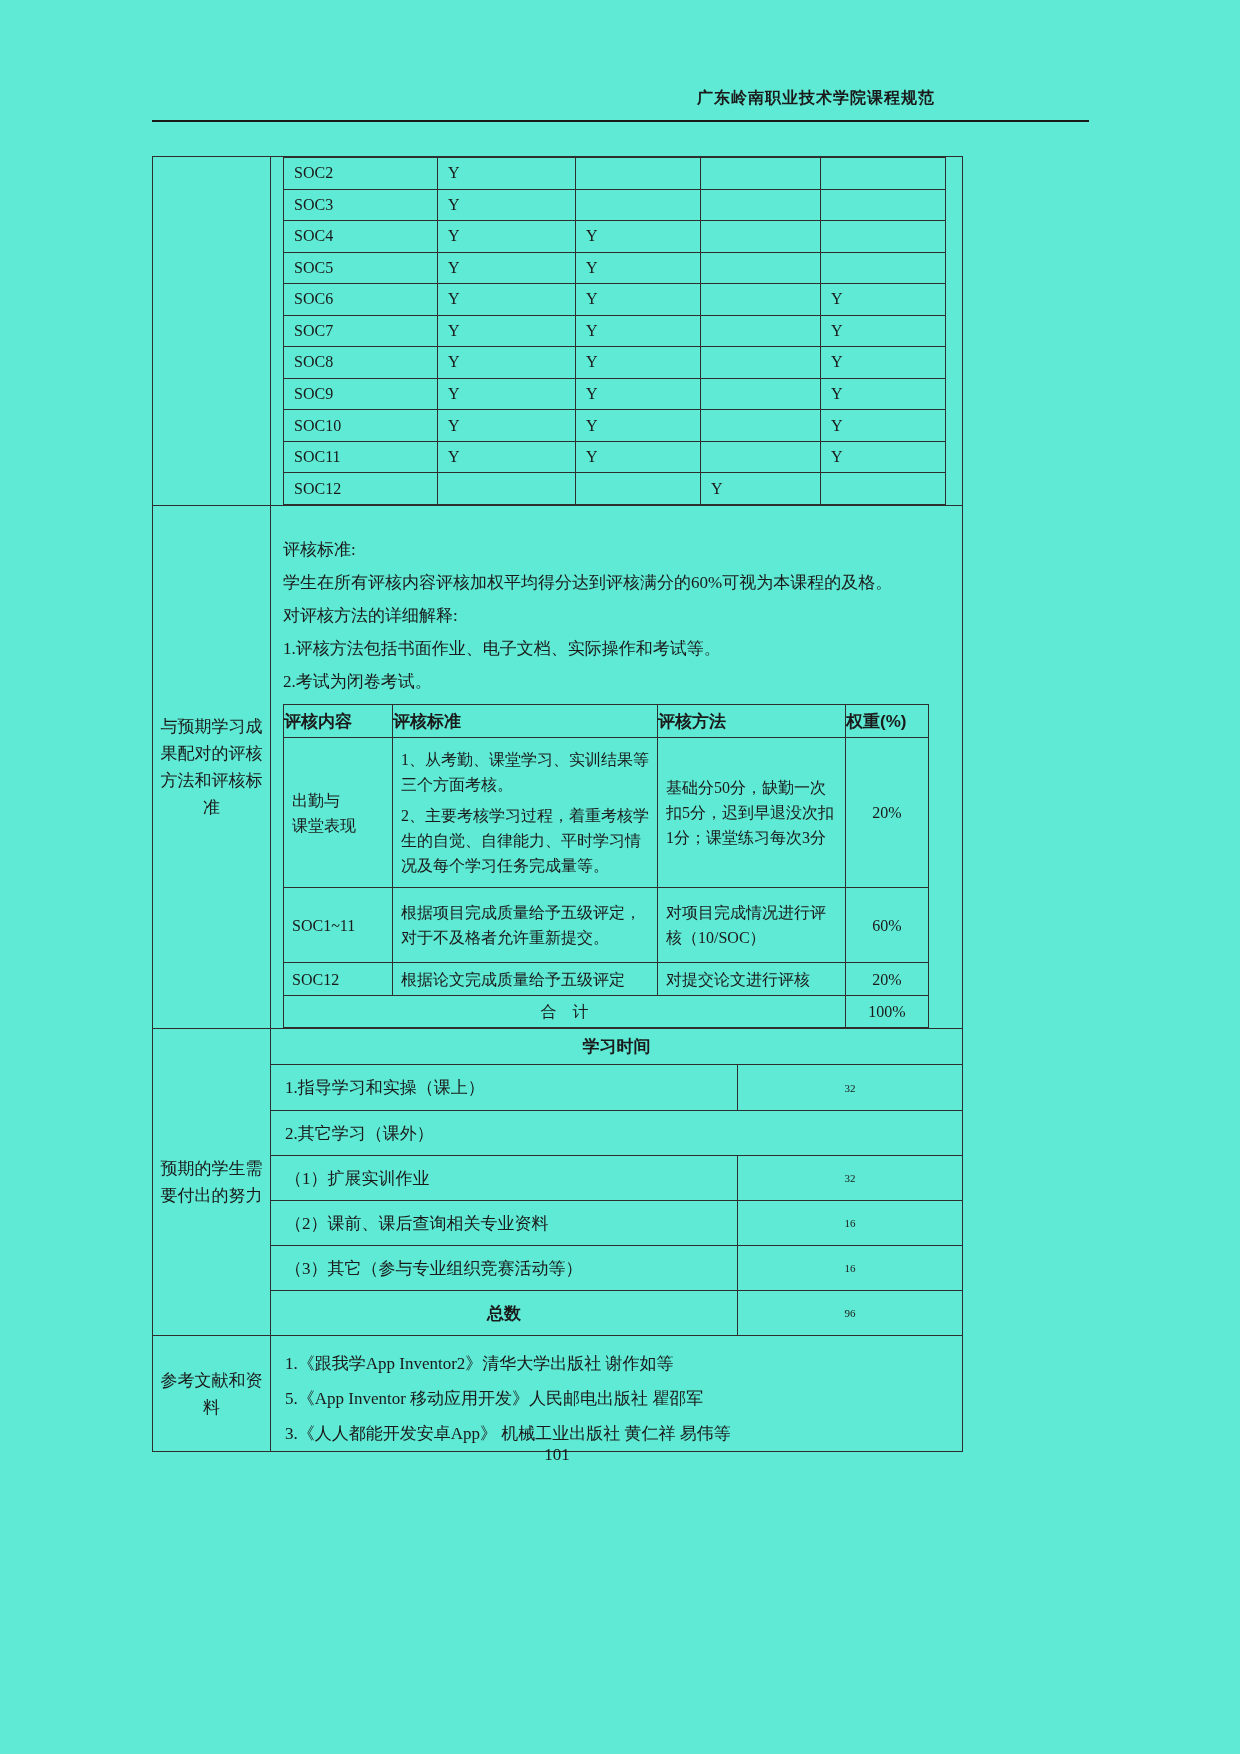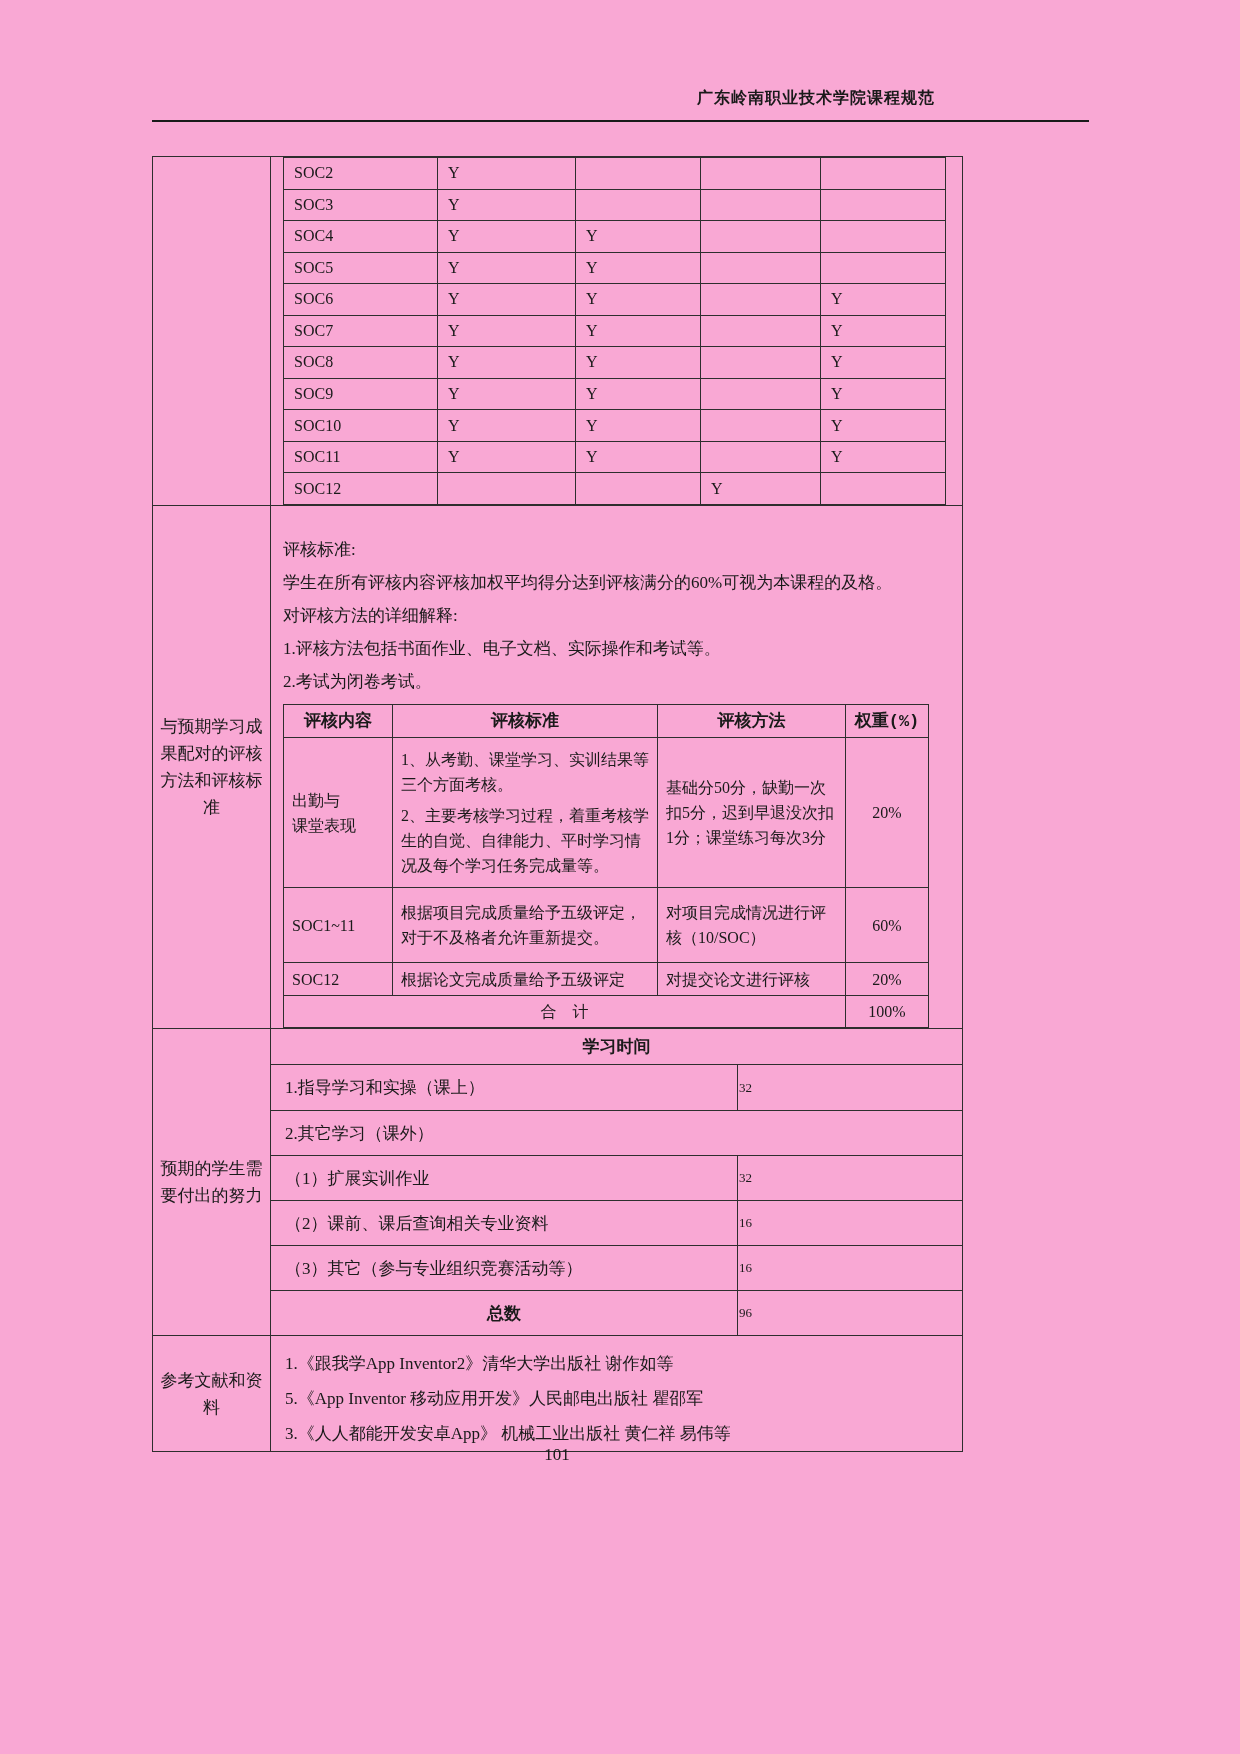--- a/index.html
+++ b/index.html
@@ -1,19 +1,19 @@
 <!DOCTYPE html>
 <html><head>
 <meta charset="utf-8">
 <style>
   html,body { margin:0; padding:0; background:#e8e8e8; }
   .page {
     position:relative;
     width:1240px; height:1754px;
-    background:#f9a8d4;
+    background:#5eead4;
     font-family:"Liberation Serif","DejaVu Serif",serif;
     color:#1a1a1a;
     margin:0 auto;
     overflow:hidden;
   }
   .doc-header {
     position:absolute; top:88px; right:305px;
     font-size:16px; font-weight:bold; letter-spacing:1px;
   }
   .header-rule {
@@ -46,39 +46,39 @@
   .intro-line { font-size:17px; line-height:33px; white-space:nowrap; }
   table.assess {
     border-collapse:collapse; table-layout:fixed;
     width:645px; margin-top:6px;
   }
   table.assess td {
     border:1px solid #2e2e2e; font-size:16px;
     padding:3px 8px; vertical-align:middle; line-height:25px;
   }
   table.assess td.hd {
-    font-family:Liberation Mono, monospace;
-    font-weight:bold; text-align:center; font-size:17px; padding:0;
+    font-family:Liberation Sans, sans-serif;
+    font-weight:bold; font-size:17px; padding:0;
   }
   table.assess td.ctr { text-align:center; }
   .std-p { margin:0 0 6px 0; }
   .std-p:last-child { margin:0; }
   .total-lbl {
     font-family:"Liberation Sans","DejaVu Sans",sans-serif;
     font-weight:normal; font-size:17px;
   }
 
   
   td.effort-title {
     text-align:center; font-weight:bold; font-size:17px;
     font-family:"Liberation Sans","DejaVu Sans",sans-serif;
     vertical-align:middle;
   }
   td.effort-label { padding-left:14px; font-size:17px; vertical-align:middle; }
-  td.effort-value { font-size:13px; vertical-align:middle; }
+  td.effort-value { text-align:center; font-size:11px; vertical-align:middle; }
   td.effort-total {
     text-align:center; font-weight:bold; font-size:17px; vertical-align:middle;
     font-family:"Liberation Sans","DejaVu Sans",sans-serif;
   }
 
   
   .refs-wrap { padding:10px 10px 0 14px; }
   .ref-line { font-size:17px; line-height:35px; white-space:nowrap; }
 
   .page-number {

